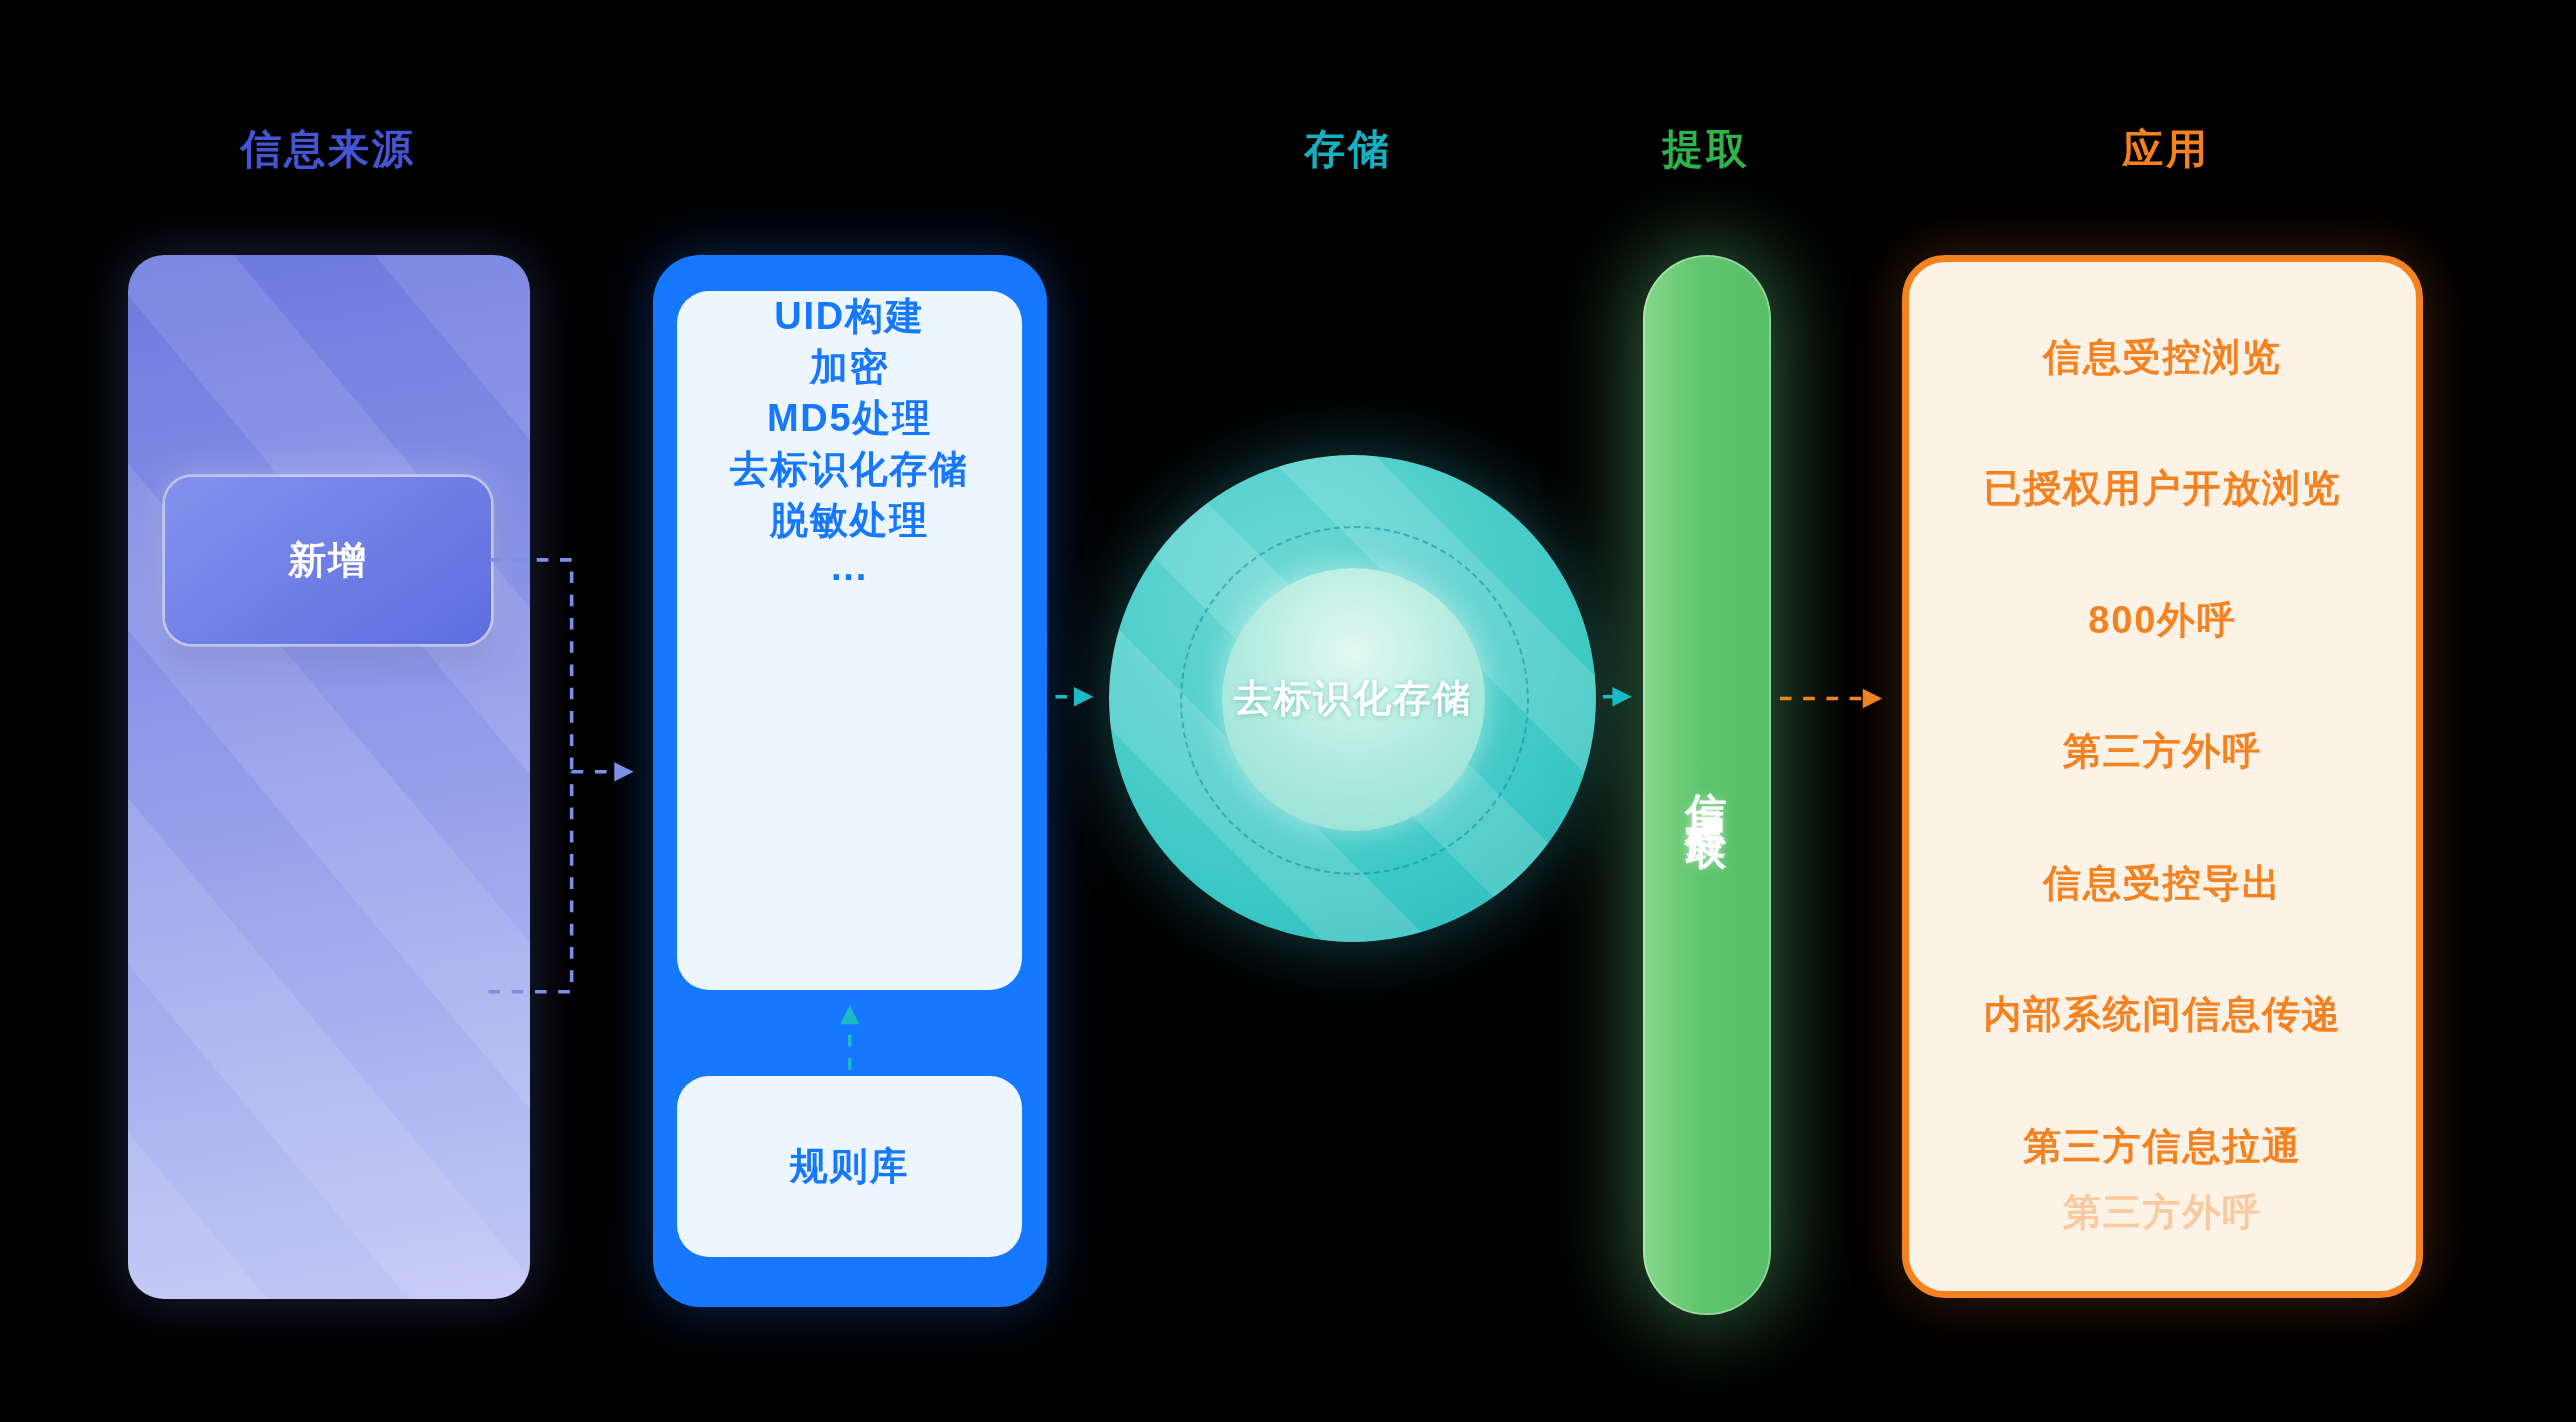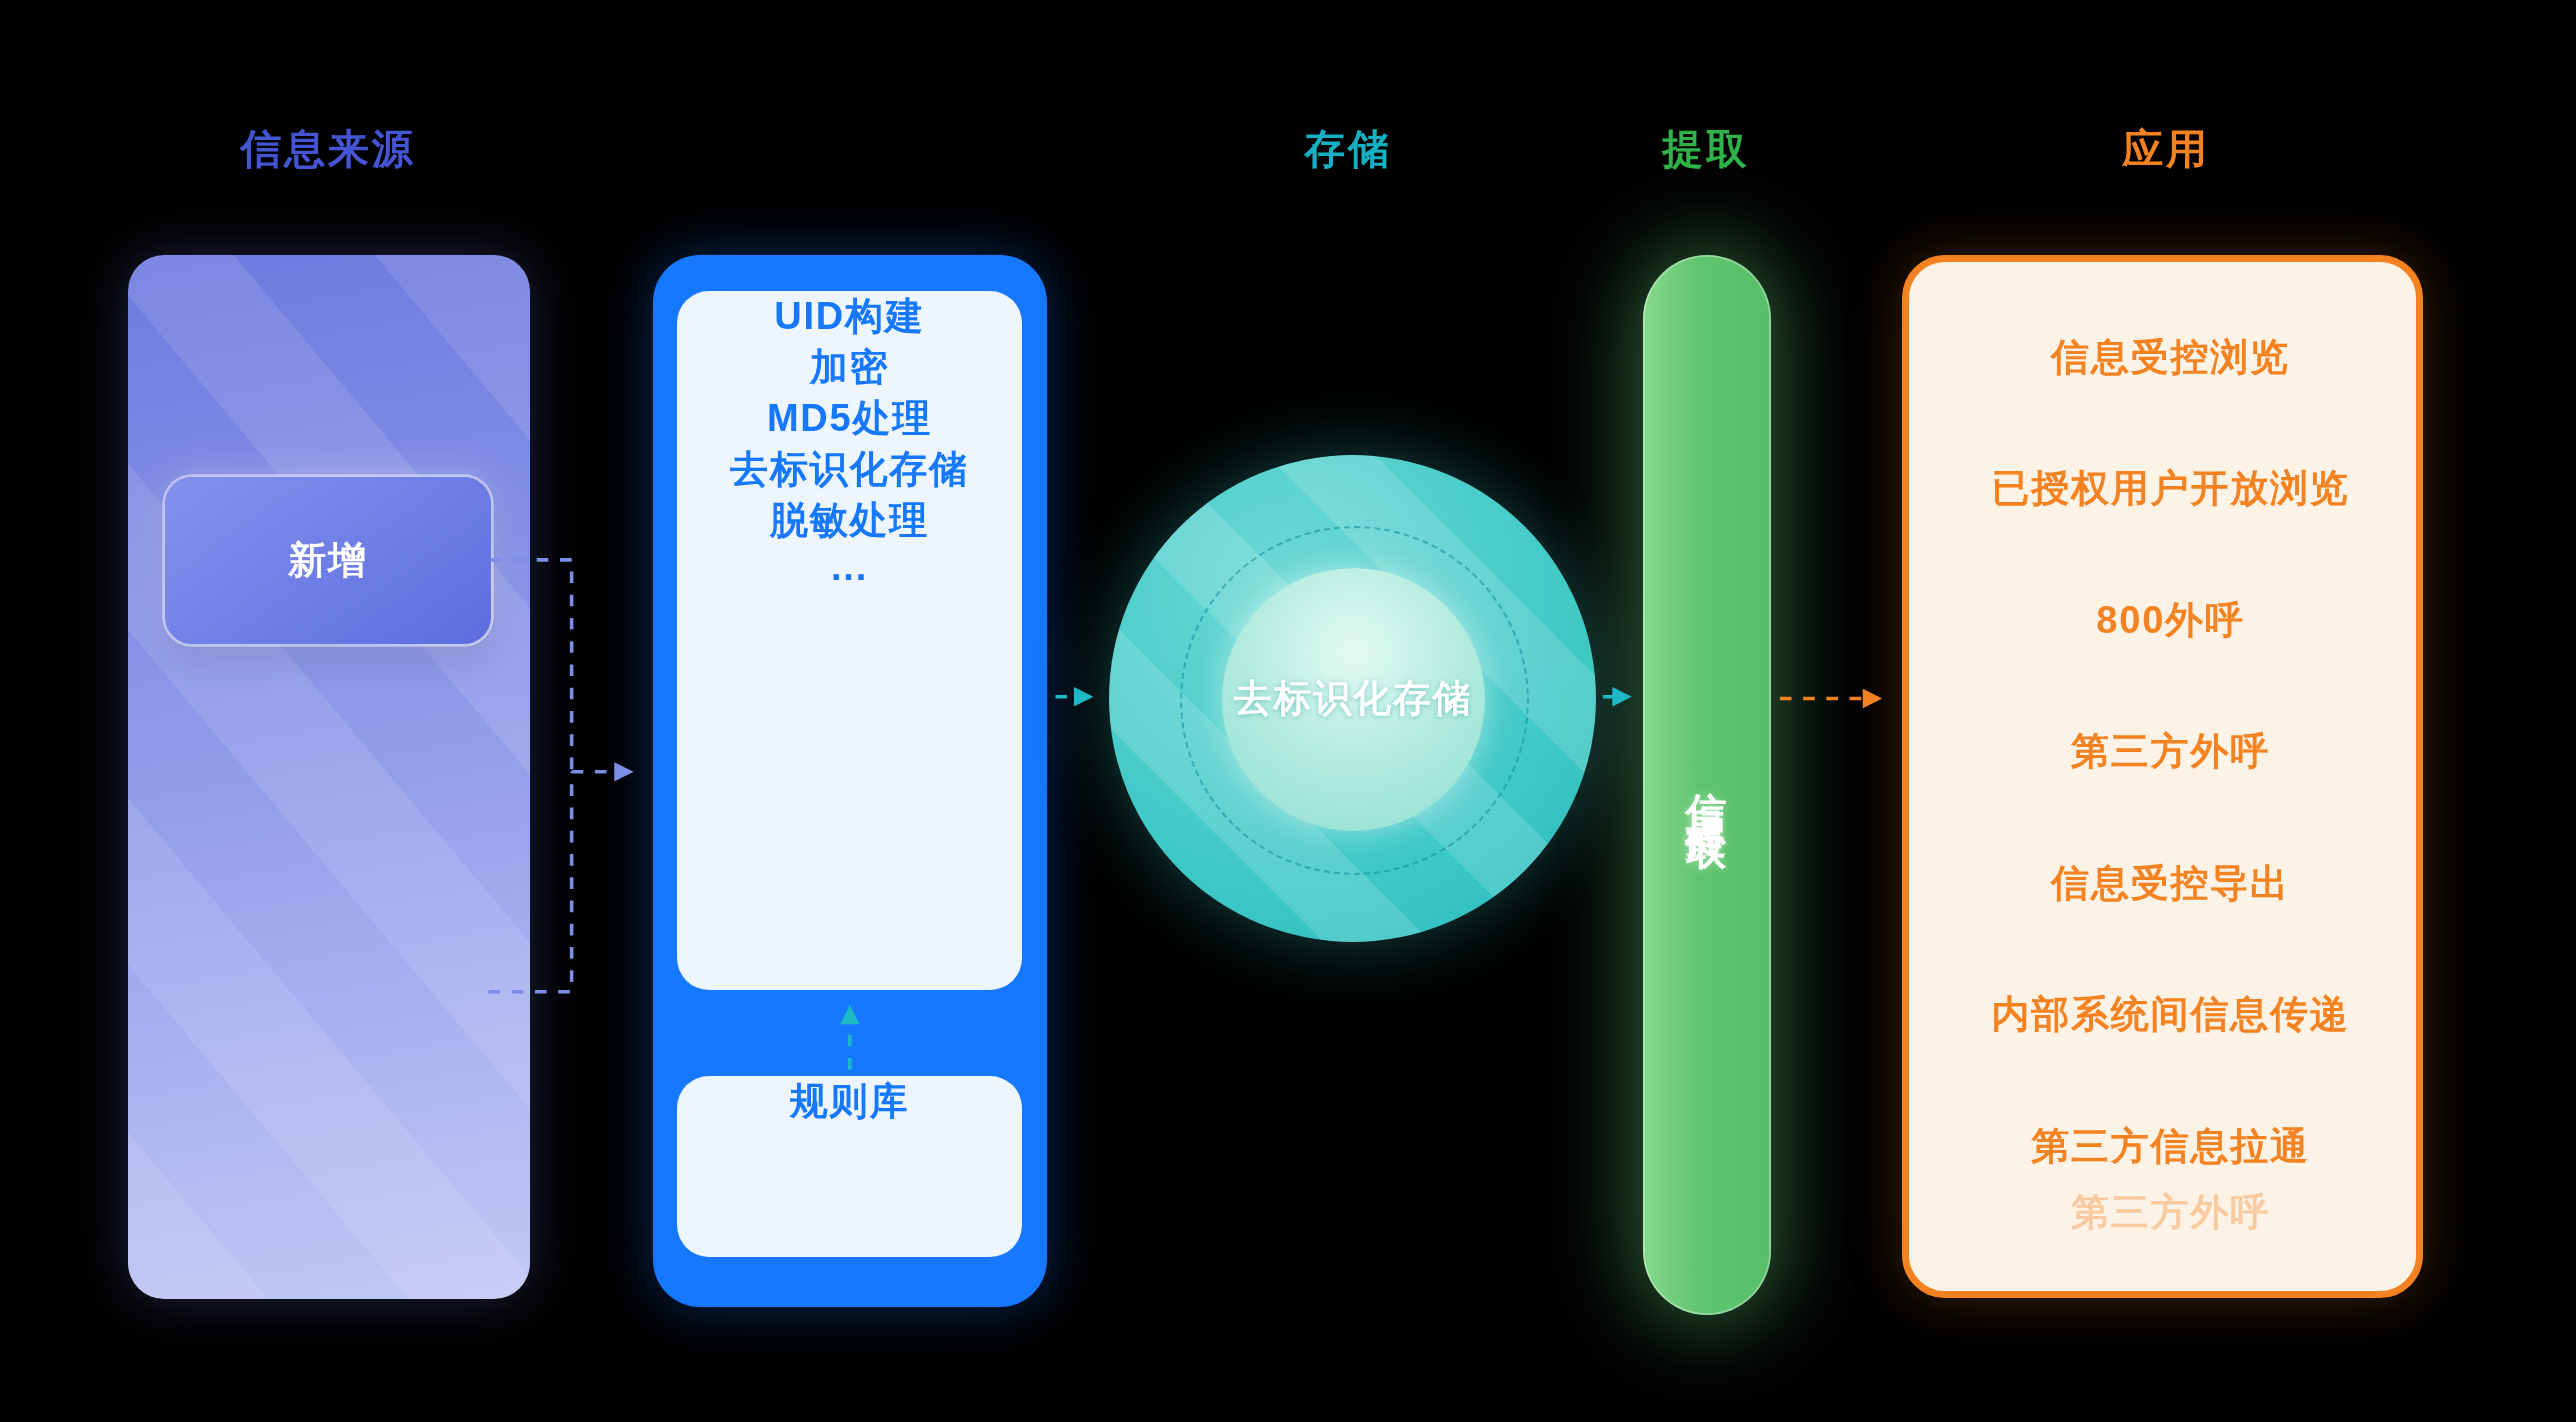--- a/index.html
+++ b/index.html
@@ -89,20 +89,21 @@
     letter-spacing: 1.8px;
     white-space: nowrap;
   }
   .rules-box {
     position: absolute;
     left: 24px; top: 821px;
     width: 345px; height: 181px;
     border-radius: 32px;
     background: var(--panel-inner-blue, #edf5ff);
     display: flex;
+    align-items: center;
     justify-content: center;
     color: var(--pipeline-blue, #1677ff);
     font-size: 38px;
     font-weight: 600;
     letter-spacing: 1.8px;
   }
 
   
   .storage-circle {
     position: absolute;
@@ -181,21 +182,20 @@
     width: 100%;
     height: 54px;
     display: flex;
     align-items: center;
     justify-content: center;
     color: var(--apps-orange, #f58220);
     font-size: 38px;
     font-weight: 700;
     letter-spacing: 1.8px;
     white-space: nowrap;
-    padding-left: 8px;
   }
   .app-item.faded { opacity: 0.35; }
 
   
   #connectors {
     position: absolute;
     left: 0; top: 0;
     pointer-events: none;
   }
   .dash {

